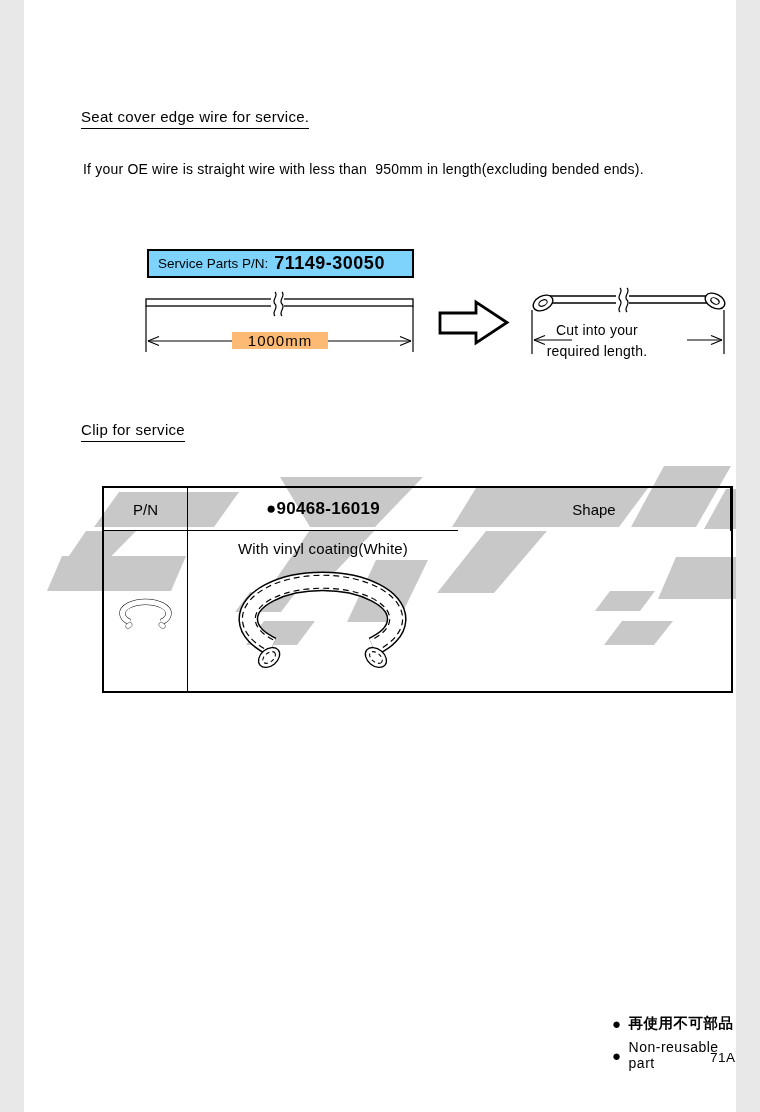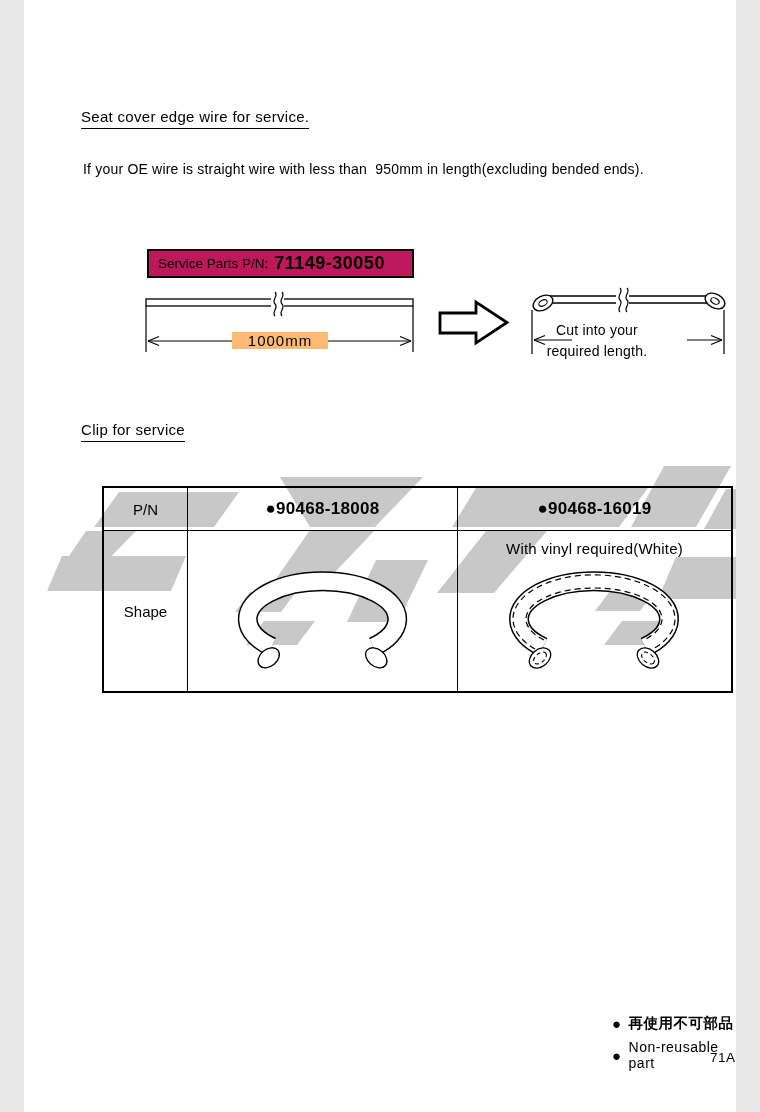--- a/index.html
+++ b/index.html
@@ -28,21 +28,21 @@
     line-height: 24px;
     white-space: pre;
     letter-spacing: 0.2px;
   }
   .service-box {
     left: 123px; top: 249px;
     width: 267px; height: 29px;
     border: 2px solid #000;
     display: flex; align-items: center;
     padding-left: 9px;
-    background: #be185d;
+    background: #7dd3fc;
   }
   .service-box .label { font-size: 13.5px; }
   .service-box .number { font-size: 18px; font-weight: bold; letter-spacing: 0.5px; margin-left: 6px; }
 
   .dim-label {
     font-size: 15px; text-align: center; letter-spacing: 1px;
   }
   .cut-label {
     font-size: 14px; line-height: 21px; text-align: center; letter-spacing: 0.2px;
   }
@@ -170,36 +170,35 @@
     <div>Cut into your</div>
     <div>required length.</div>
   </div>
 
   <div class="abs z2" style="left:57px; top:421px;">
     <span class="doc-title">Clip for service</span>
   </div>
 
   <div class="abs parts-table">
     <div class="cell header-label">P/N</div>
-    <div class="cell part-number">●90468-18008</div>
     <div class="cell part-number last-col">●90468-16019</div>
 
     <div class="cell header-label last-row">Shape</div>
 
     <div class="cell shape-cell last-row">
       <svg class="clip-svg" viewBox="0 0 270 160" fill="none" stroke="#000">
         <path d="M84,116 A75,38 0 1 1 186,116" stroke="#000" stroke-width="20"></path>
         <path d="M84,116 A75,38 0 1 1 186,116" stroke="#fff" stroke-width="17"></path>
         <ellipse cx="0" cy="0" rx="12" ry="8.5" transform="translate(81 127) rotate(-40)" fill="#fff" stroke-width="1.3"></ellipse>
         <ellipse cx="0" cy="0" rx="12" ry="8.5" transform="translate(189 127) rotate(40)" fill="#fff" stroke-width="1.3"></ellipse>
       </svg>
     </div>
 
     <div class="cell shape-cell last-row last-col">
-      <div class="shape-caption">With vinyl required(White)</div>
+      <div class="shape-caption">With vinyl coating(White)</div>
       <svg class="clip-svg" viewBox="0 0 273 160" fill="none" stroke="#000">
         <path d="M85,116 A75,38 0 1 1 187,116" stroke="#000" stroke-width="20"></path>
         <path d="M85,116 A75,38 0 1 1 187,116" stroke="#fff" stroke-width="17"></path>
         <path d="M77,118 A81,44 0 1 1 195,118" stroke-width="1.2" stroke-dasharray="6 4"></path>
         <path d="M86,109 A68,31 0 1 1 186,109" stroke-width="1.2" stroke-dasharray="6 4"></path>
         <ellipse cx="0" cy="0" rx="12" ry="8.5" transform="translate(82 127) rotate(-40)" fill="#fff" stroke-width="1.3"></ellipse>
         <ellipse cx="0" cy="0" rx="12" ry="8.5" transform="translate(190 127) rotate(40)" fill="#fff" stroke-width="1.3"></ellipse>
         <ellipse cx="0" cy="0" rx="7.5" ry="4.5" transform="translate(82 127) rotate(-40)" stroke-width="1.1" stroke-dasharray="4 3"></ellipse>
         <ellipse cx="0" cy="0" rx="7.5" ry="4.5" transform="translate(190 127) rotate(40)" stroke-width="1.1" stroke-dasharray="4 3"></ellipse>
       </svg>

